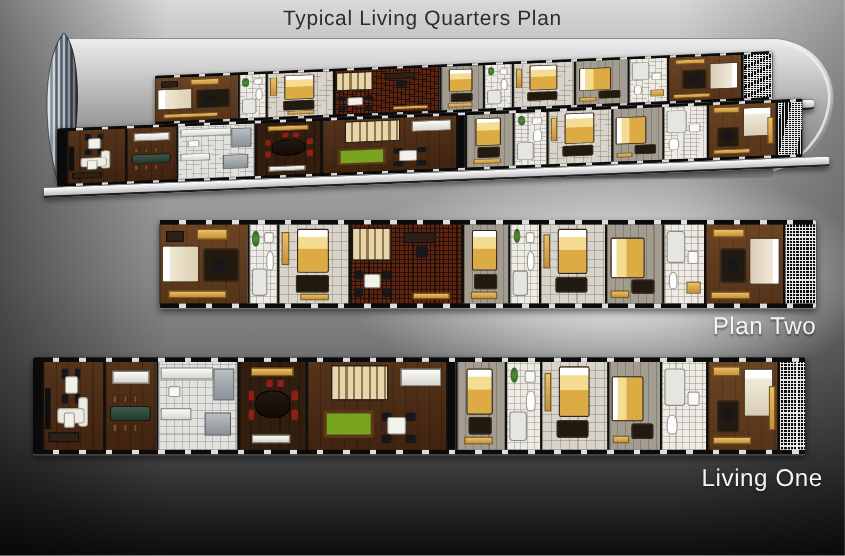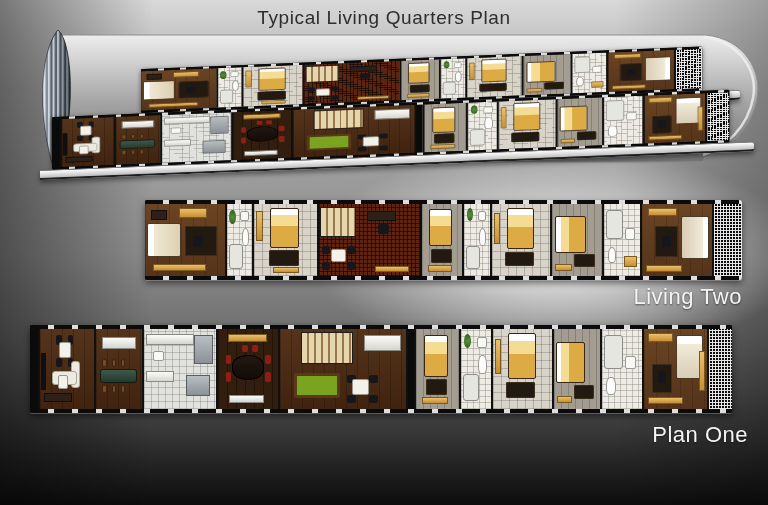--- a/index.html
+++ b/index.html
@@ -448,14 +448,14 @@
         <div class="it it-chd" style="left: 22%; top: 52%; width: 13%; height: 16%;"></div>
         <div class="it it-cab" style="left: 88%; top: 28%; width: 9%; height: 50%;"></div>
         <div class="it it-cab" style="left: 6%; top: 85%; width: 56%; height: 9%;"></div>
       </div>
       <div class="room f-hatch" style="left: 677px; width: 25px;"></div>
       <div class="wall-h wall-top"></div>
       <div class="wall-h wall-bot"></div>
     </div>
   </div>
 
-<div class="lvl-label" id="label-two">Living Two</div>
-<div class="lvl-label" id="label-one">Plan One</div>
+<div class="lvl-label" id="label-two">Plan Two</div>
+<div class="lvl-label" id="label-one">Living One</div>
 
 </body></html>

